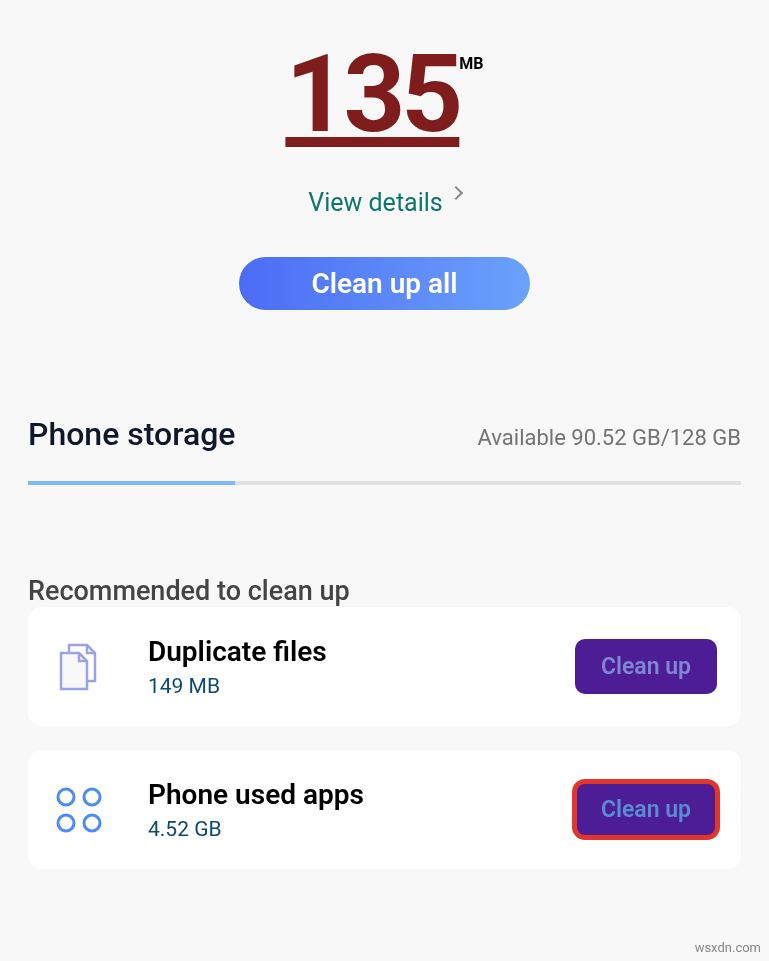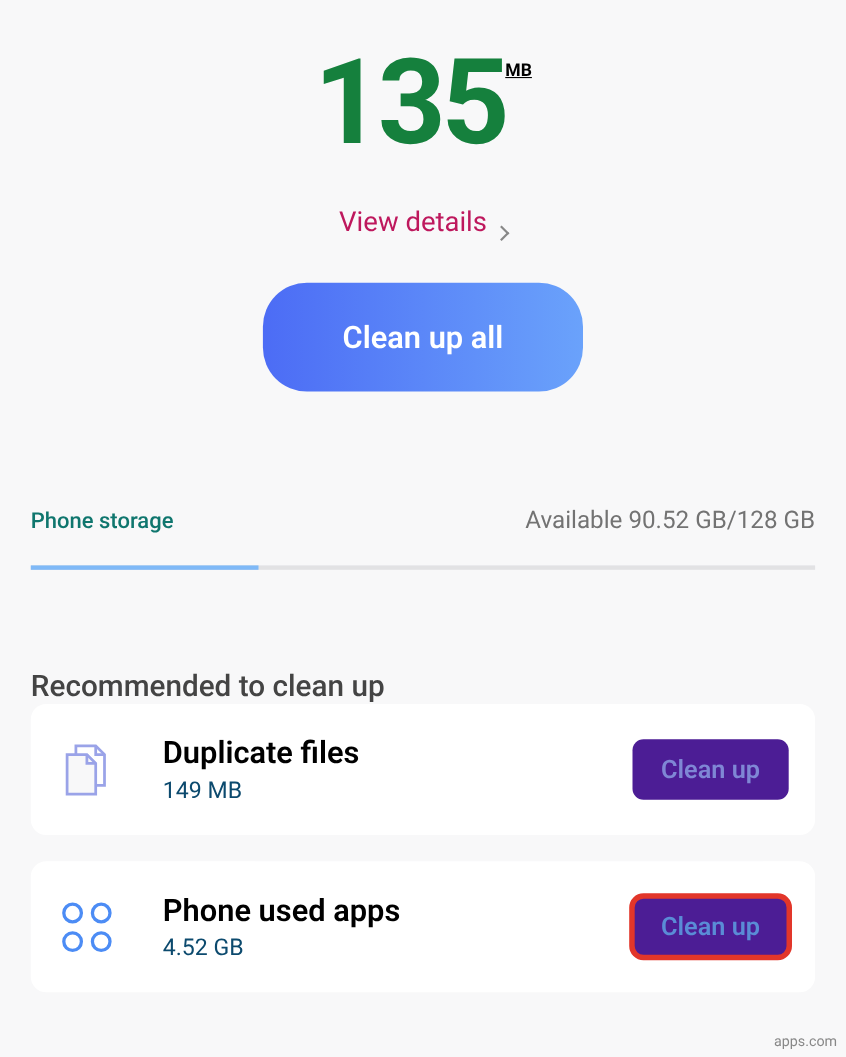--- a/index.html
+++ b/index.html
@@ -22,74 +22,74 @@
     .size-wrap {
       display: inline-flex;
       align-items: flex-start;
       justify-content: center;
       position: relative;
     }
     .size-number {
       font-size: 108px;
       font-weight: 700;
       letter-spacing: -4px;
-      color: #15803d;
+      color: #7f1d1d;
       line-height: 1;
+      text-decoration: underline;
     }
     .size-unit {
       font-size: 16px;
       font-weight: 700;
       color: #000;
       margin-left: 0;
       margin-top: 14px;
-      text-decoration: underline;
     }
     .view-details {
       display: inline-flex;
-      align-items: flex-end;
+      align-items: flex-start;
       gap: 8px;
       margin-top: 40px;
       font-size: 25px;
-      color: #be185d;
+      color: #0f766e;
       cursor: pointer;
     }
     .chevron {
       display: inline-block;
       width: 10px;
       height: 10px;
       border-top: 2px solid #888;
       border-right: 2px solid #888;
       transform: rotate(45deg);
     }
     .cleanup-all {
       display: inline-block;
       margin-top: 40px;
-      padding: 33px 72px;
+      padding: 10px 72px;
       border: none;
       border-radius: 40px;
       background: linear-gradient(90deg, #4c6cf5 0%, #6aa2fb 100%);
       color: #fff;
       font-size: 28px;
       font-weight: 600;
       cursor: pointer;
     }
     .storage-section {
       margin-top: 105px;
       padding: 0 28px;
     }
     .storage-header {
       display: flex;
       align-items: baseline;
       justify-content: space-between;
       margin-bottom: 28px;
     }
     .storage-title {
-      font-size: 20px;
+      font-size: 32px;
       font-weight: 500;
-      color: #0f766e;
+      color: #0f172a;
     }
     .storage-available {
       font-size: 22px;
       color: #737373;
     }
     .progress-bar {
       width: 100%;
       height: 4px;
       background: #e2e2e4;
       position: relative;
@@ -222,13 +222,13 @@
       </svg>
     </div>
     <div class="card-body">
       <div class="card-title">Phone used apps</div>
       <div class="card-sub">4.52 GB</div>
     </div>
     <button class="card-action highlighted">Clean up</button>
   </div>
 </div>
 
-<div class="watermark">apps.com</div>
+<div class="watermark">wsxdn.com</div>
 
 </body></html>

